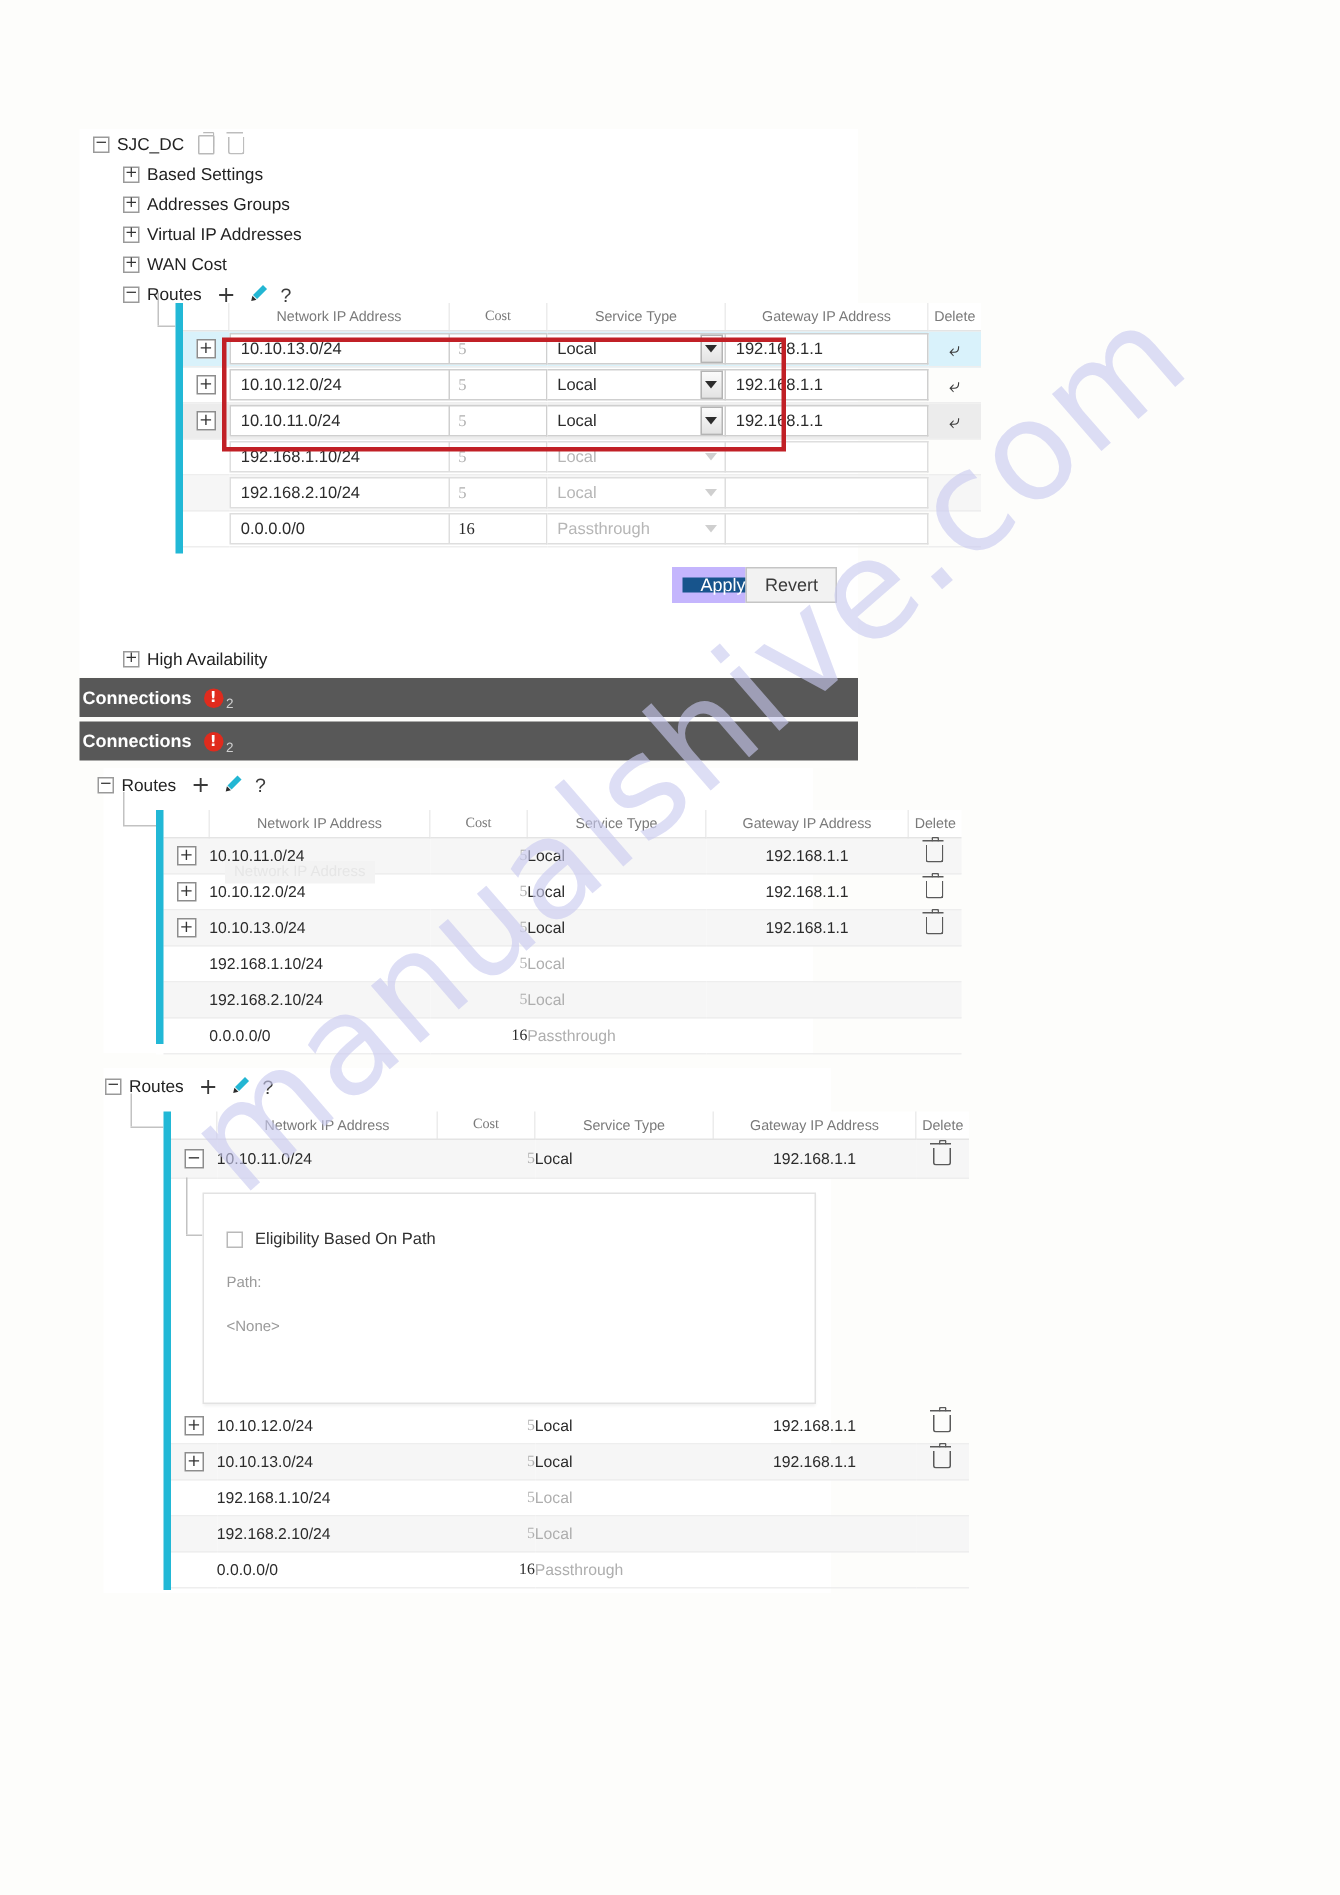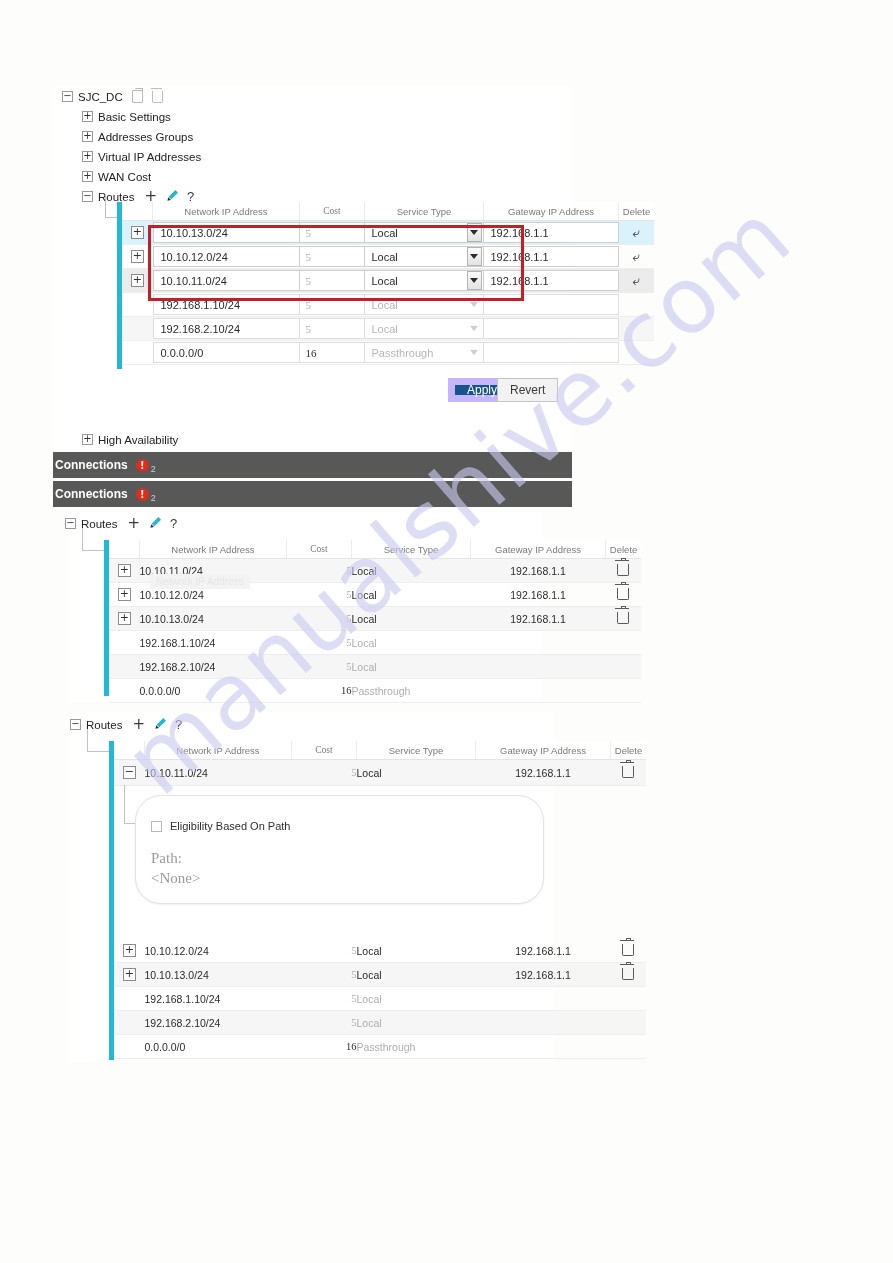--- a/index.html
+++ b/index.html
@@ -172,21 +172,21 @@
   .detail{
     position:absolute;background:#fff;border:1px solid #e2e2e2;
     box-shadow:0 1px 2px rgba(0,0,0,.06);box-sizing:border-box;
   }
   .chk{
     width:11px;height:11px;border:1px solid #b9b9b9;background:#fff;
     display:inline-block;vertical-align:middle;box-sizing:border-box;
   }
   .detail-row{display:flex;align-items:center;font-size:11px;color:#2f2f2f;}
   .detail-row .t{margin-left:8px;}
-  .pathlbl{font-size:15px;color:#9a9a9a;font-family:Liberation Serif, serif;}
+  .pathlbl{font-size:10px;color:#9a9a9a;}
 
   .ghost{
     position:absolute;font-size:10px;color:#e6e6e6;
     background:#f3f3f3;padding:2px 6px;
   }
   .row-alt{background:#f6f6f6;}
   .row-hl{background:#d9f2fb;}
   .row-sel{background:#ececec;}
 </style>
 </head>
@@ -202,21 +202,21 @@
       </span>
     <span class="lbl">SJC_DC</span>
     <span class="icon-copy"></span>
     <span class="icon-trash-sm"></span>
   </div>
 
   <div class="tree-row" style="margin-left:20px;margin-top:3px;">
     <span class="pm">
         <b>+</b>
       </span>
-    <span class="lbl">Basic Settings</span>
+    <span class="lbl">Based Settings</span>
   </div>
   <div class="tree-row" style="margin-left:20px;margin-top:3px;">
     <span class="pm">
         <b>+</b>
       </span>
     <span class="lbl">Addresses Groups</span>
   </div>
   <div class="tree-row" style="margin-left:20px;margin-top:3px;">
     <span class="pm">
         <b>+</b>
@@ -608,24 +608,24 @@
         <td class="c-gw"></td>
         <td class="c-del"></td>
       </tr>
     </tbody>
   </table>
 </div>
 
 <div class="tree-guide" style="left:124px;top:785px;height:38px;"></div>
 <div class="tree-guide-h" style="left:124px;top:823px;width:11px;"></div>
 
-<div class="detail" style="left:135px;top:795px;width:409px;height:109px;border-radius:26px;">
+<div class="detail" style="left:135px;top:795px;width:409px;height:141px;">
   <div class="detail-row" style="margin:24px 0 0 15px;">
     <span class="chk"></span>
     <span class="t">Eligibility Based On Path</span>
   </div>
   <div class="pathlbl" style="margin:18px 0 0 15px;">Path:</div>
-  <div class="pathlbl" style="margin:3px 0 0 15px;">&lt;None&gt;</div>
+  <div class="pathlbl" style="margin:18px 0 0 15px;">&lt;None&gt;</div>
 </div>
 
 <div class="watermark">
   <div class="wm-text">manualshive.com</div>
 </div>
 
 </body></html>

